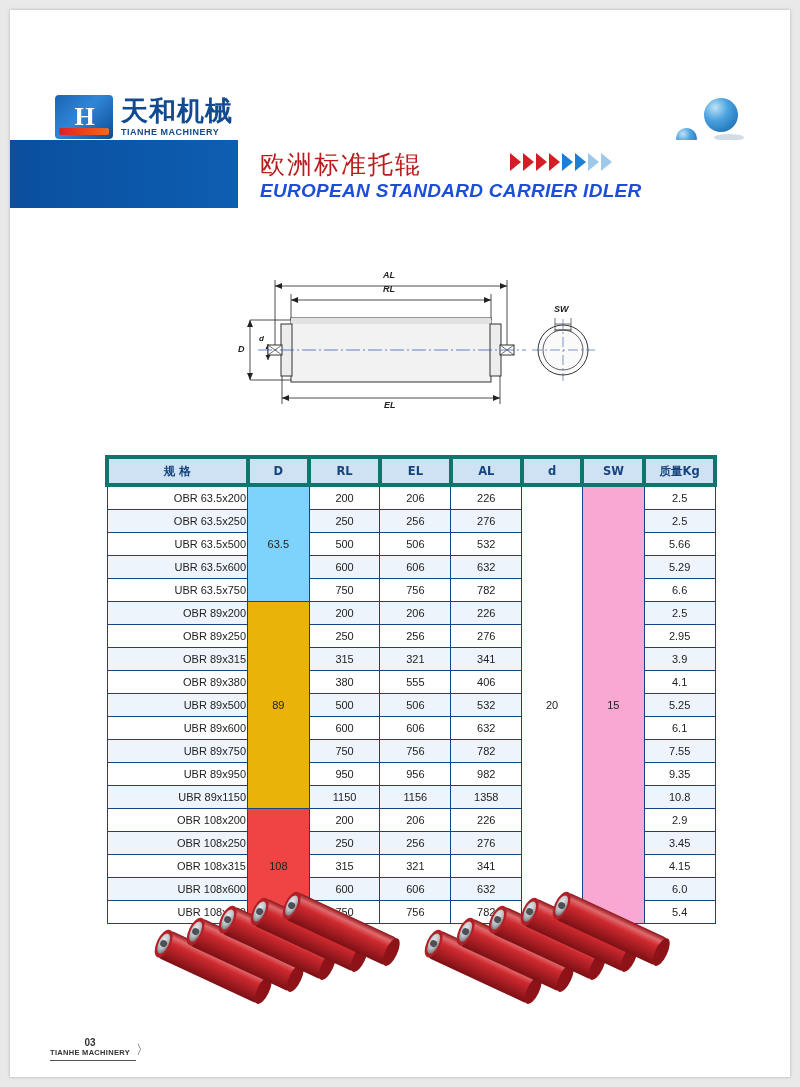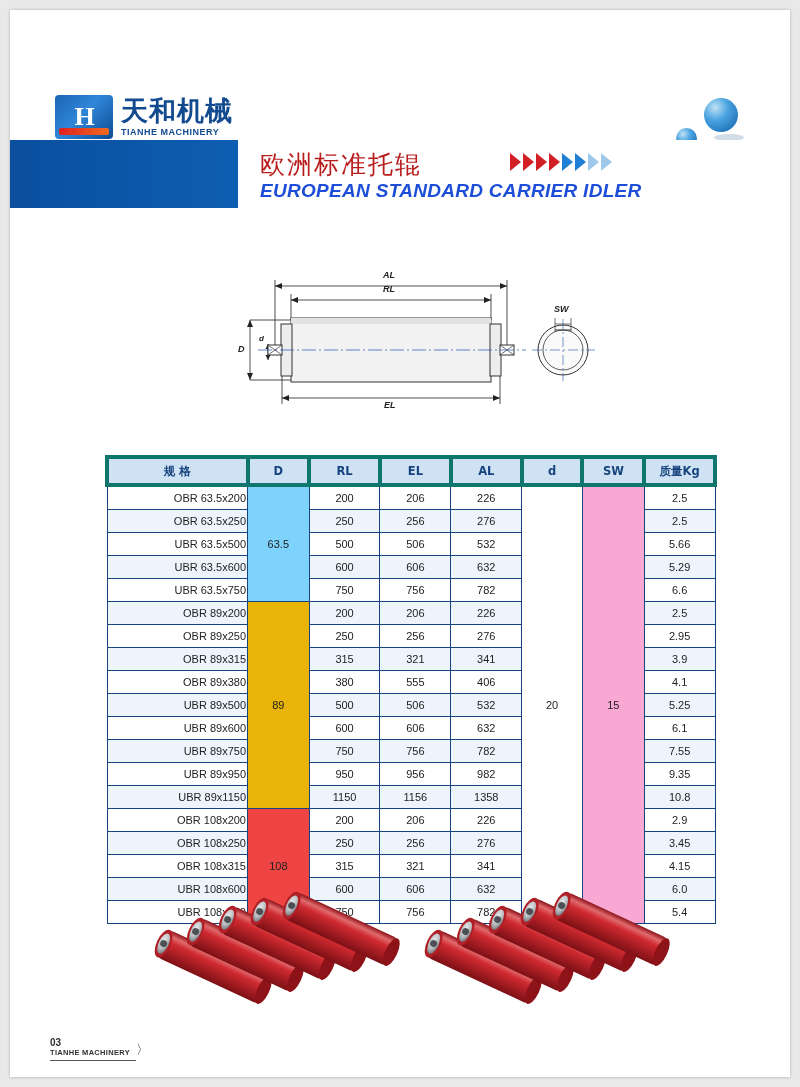--- a/index.html
+++ b/index.html
@@ -473,20 +473,20 @@
           </g>
         <g transform="translate(138,12) rotate(25)">
             <use href="#roller"></use>
           </g>
       </g>
     </svg>
   </div>
 
   <div class="footer-line"></div>
   <div class="footer">
-    <div style="display:flex;flex-direction:column;">
+    <div style="display:flex;flex-direction:column;text-align:center;">
       <div class="footer-no">03</div>
       <div class="footer-brand">TIANHE MACHINERY</div>
     </div>
     <div class="footer-arrow">〉</div>
   </div>
 
 </div>
 
 </body></html>

